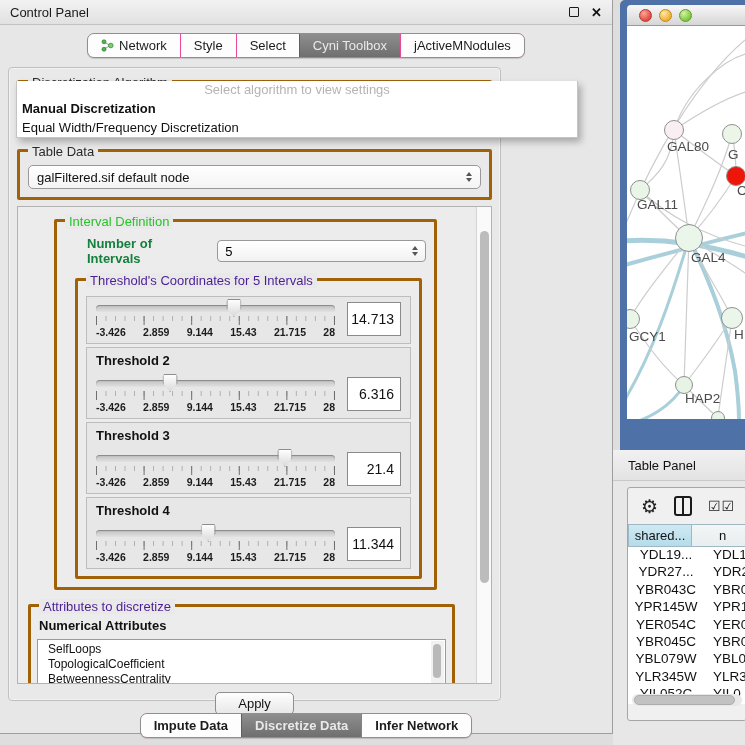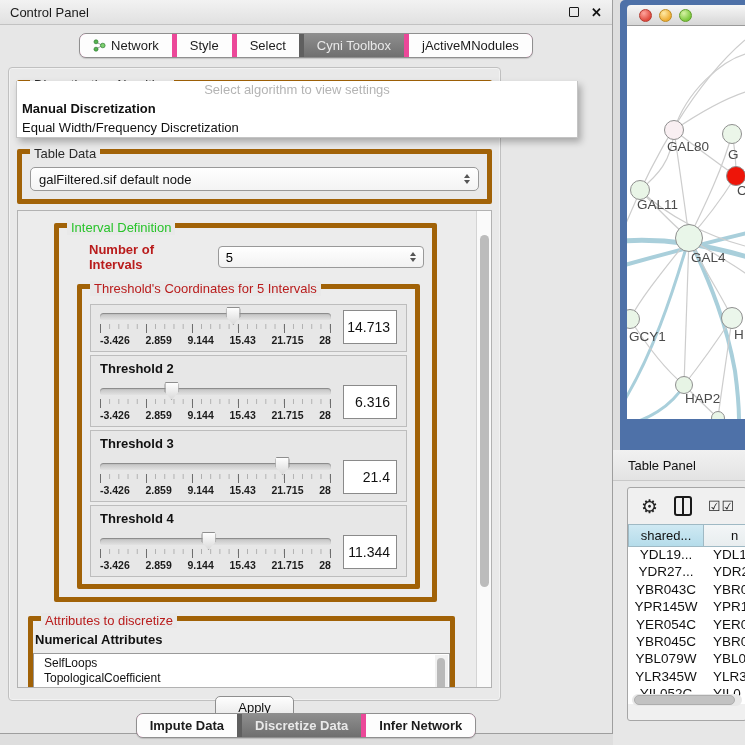--- a/index.html
+++ b/index.html
@@ -9,29 +9,29 @@
   
   .cp-window{position:absolute;left:0;top:0;width:613px;height:734px;background:#e7e7e7;border-right:1px solid #9e9e9e;border-bottom:1px solid #9e9e9e;}
   .titlebar{height:25px;background:linear-gradient(#f2f2f2,#e1e1e1);border-bottom:1px solid #c2c2c2;display:flex;align-items:center;padding:0 10px;}
   .titlebar .title{font-size:13px;color:#1a1a1a;flex:1;}
   .float-icon{width:10px;height:10px;border:1.5px solid #1a1a1a;border-radius:1px;margin-right:12px;cursor:pointer;}
   .close-icon{font-size:13px;font-weight:700;color:#111;cursor:pointer;line-height:1;}
 
   .tabbar{display:flex;justify-content:center;margin-top:8px;}
   .pill{display:inline-flex;background:#f9a8d4;border:1px solid #8f8f8f;border-radius:7px;overflow:hidden;height:25px;align-items:stretch;box-shadow:0 1px 1px rgba(0,0,0,.15);}
   .tab{padding:0 13px;font-size:13px;color:#1c1c1c;display:flex;align-items:center;gap:5px;background:#fdfdfd;cursor:pointer;white-space:nowrap;}
-  .tab + .tab{border-left:5px solid #ec4899;}
+  .tab + .tab{border-left:1px solid #ec4899;}
   .tab.selected{background:linear-gradient(#8e8e8e,#6f6f6f);color:#e9e9e9;border-left-color:#5f5f5f;}
 
   .outer-panel{position:absolute;left:8px;top:67px;width:493px;height:634px;border:1px solid #c0c0c0;border-radius:4px;background:#e9e9e9;padding:6px;box-shadow:inset 0 0 0 1px #f2f2f2;}
 
-  .groupbox{position:relative;border:5px solid #a16207;border-radius:2px;}
+  .groupbox{position:relative;border:3px solid #a16207;border-radius:2px;}
   .group-label{position:absolute;top:-8px;left:8px;background:#e9e9e9;padding:0 4px;font-size:13px;color:#2a2a2a;line-height:15px;white-space:nowrap;}
   .group-label.green{color:#28c32a;}
-  .group-label.blue{color:#b91c1c;}
+  .group-label.blue{color:#4c1d95;}
 
   .algo-group{height:56px;margin:6px 2px 0;}
   .combo-focused{position:absolute;left:6px;right:10px;top:18px;height:27px;border:2px solid #6fa3dc;border-radius:6px;background:#e7e7e7;box-shadow:0 0 4px rgba(90,150,220,.9);}
 
   .dropdown-popup{position:absolute;left:7px;top:13px;width:562px;height:57px;background:#ffffff;border:1px solid #c4c4c4;border-top:none;box-shadow:3px 4px 7px rgba(0,0,0,.28);z-index:20;}
   .dd-row{font-size:13px;line-height:19px;padding:0 5px;color:#111;cursor:pointer;}
   .dd-placeholder{color:#b4b4b4;text-align:center;line-height:18px;}
   .dd-bold{font-weight:700;}
 
   .tabledata-group{margin:13px 2px 0;padding:13px 8px 8px;}
@@ -41,38 +41,38 @@
   .spin i{display:block;width:0;height:0;border-left:3.5px solid transparent;border-right:3.5px solid transparent;}
   .spin .up{border-bottom:4px solid #555;}
   .spin .dn{border-top:4px solid #555;}
 
   .scroll-panel{margin:6px 2px 0;border:1px solid #b2b2b2;height:478px;position:relative;background:#ececec;padding:8px 22px 6px 6px;overflow:hidden;}
   .vscroll{position:absolute;right:0;top:0;bottom:0;width:15px;background:#fafafa;border-left:1px solid #d4d4d4;}
   .vscroll .thumbv{position:absolute;left:3px;width:9px;top:24px;height:352px;border-radius:5px;background:#bcbcbc;}
 
   .interval-group{margin:4px 32px 10px 30px;padding:12px 8px 8px;}
   .num-row{display:flex;align-items:center;gap:12px;margin:2px 0 12px 22px;}
-  .num-label{font-size:13px;font-weight:700;color:#b91c1c;}
+  .num-label{font-size:13px;font-weight:700;color:#15803d;}
   .spinner{width:215px;height:22px;background:linear-gradient(#ffffff,#f2f2f2);border:1px solid #999;border-radius:4px;display:flex;align-items:center;padding:0 7px;font-size:13px;cursor:pointer;}
   .spinner .cval{flex:1;}
 
   .thresholds-group{margin:0 4px 0 10px;padding:12px 5px 4px;}
   .threshold{border:1px solid #bdbdbd;background:#e7e7e7;margin:3px;padding:5px 9px 5px;}
   .th-title{font-size:13px;font-weight:700;color:#111;margin-bottom:9px;}
   .th-row{display:flex;align-items:flex-start;gap:12px;}
   .slider-zone{flex:1;padding-top:3px;}
   .track{height:7px;border-radius:4px;background:linear-gradient(#bfbfbf,#e2e2e2);box-shadow:inset 0 1px 1px rgba(0,0,0,.3);position:relative;cursor:pointer;}
   .thumb{position:absolute;top:-6px;width:15px;height:18px;background:linear-gradient(#fefefe,#dadada);border:1px solid #8e8e8e;clip-path:polygon(10% 0,90% 0,100% 14%,100% 52%,50% 100%,0 52%,0 14%);transform:translateX(-50%);cursor:grab;}
   .ticks{height:9px;position:relative;margin-top:4px;}
   .ticks .minor{position:absolute;left:0;right:0;top:0;height:5px;background-image:linear-gradient(90deg,#9a9a9a 1px,transparent 1px);background-size:calc(100%/25) 100%;border-right:1px solid #9a9a9a;opacity:.75;}
   .ticks .major{position:absolute;left:0;right:0;top:0;height:9px;background-image:linear-gradient(90deg,#6e6e6e 1px,transparent 1px);background-size:20% 100%;border-right:1px solid #6e6e6e;}
   .tick-labels{display:flex;justify-content:space-between;font-size:10.5px;font-weight:700;color:#1c1c1c;margin-top:1px;}
   .th-value{width:54px;height:34px;background:#fff;border:1px solid #8a8a8a;font-size:14px;color:#111;display:flex;align-items:center;justify-content:flex-end;padding:0 6px;}
 
-  .attr-group{margin:14px 14px 0 4px;padding:10px 0 6px;}
+  .attr-group{margin:14px 14px 0 4px;padding:10px 6px 6px;}
   .attr-list-label{font-size:13px;font-weight:700;color:#111;margin:1px 0 6px 2px;}
   .listbox{background:#fff;border:1px solid #9a9a9a;height:46px;position:relative;overflow:hidden;padding:2px 16px 0 10px;}
   .list-item{font-size:12px;line-height:15px;color:#111;cursor:pointer;}
   .listbox .lscroll{position:absolute;right:1px;top:1px;bottom:1px;width:13px;background:#f1f1f1;}
   .listbox .lthumb{position:absolute;right:3px;top:3px;width:8px;height:34px;border-radius:4px;background:#b9b9b9;}
 
   .apply-row{text-align:center;padding:8px 0 0;}
   .btn{display:inline-block;padding:3px 22px;font-size:13px;color:#111;background:linear-gradient(#fefefe,#e7e7e7);border:1px solid #8f8f8f;border-radius:5px;cursor:pointer;}
 
   .bottom-tabbar{display:flex;justify-content:center;margin-top:6px;position:relative;left:-49px;font-weight:bold;}
@@ -93,21 +93,21 @@
   .table-panel{position:absolute;left:613px;top:450px;right:0;bottom:0;background:#e7e7e7;}
   .tp-header{height:31px;display:flex;align-items:center;padding-left:15px;font-size:13px;color:#111;background:linear-gradient(#f1f1f1,#e3e3e3);border-bottom:1px solid #c8c8c8;}
   .tp-card{position:absolute;left:14px;top:37px;right:-2px;bottom:24px;background:#f0f0f0;border:1px solid #a6a6a6;border-radius:3px;overflow:hidden;}
   .tp-toolbar{height:36px;display:flex;align-items:center;padding-left:13px;gap:16px;}
   .gear{font-size:19px;color:#222;line-height:1;cursor:pointer;}
   .split-icon{width:18px;height:20px;border:2px solid #1a1a1a;border-radius:3px;position:relative;cursor:pointer;}
   .split-icon::after{content:"";position:absolute;left:50%;top:0;bottom:0;width:2px;background:#1a1a1a;transform:translateX(-50%);}
   .cbx{font-size:14px;color:#222;line-height:1;cursor:pointer;letter-spacing:1px;}
   .thead{display:flex;height:23px;}
   .hcell{font-size:13px;color:#111;display:flex;align-items:center;border:1px solid #9fb9c4;}
-  .hcell.h1{width:76px;justify-content:center;background:linear-gradient(#cfe9f3,#b5dcea);}
+  .hcell.h1{width:64px;justify-content:center;background:linear-gradient(#cfe9f3,#b5dcea);}
   .hcell.h2{flex:1;background:linear-gradient(#f3f6f7,#e8edef);border-left:none;padding-left:27px;}
   .tbody{background:#fff;}
   .trow{display:flex;height:17.4px;cursor:pointer;}
   .tcell{font-size:13.5px;color:#111;overflow:hidden;white-space:nowrap;}
   .tcell.c1{width:76px;text-align:center;}
   .tcell.c2{flex:1;padding-left:9px;}
   .hscroll{position:absolute;left:4px;right:4px;bottom:14px;height:12px;background:#e8e8e8;border-radius:6px;}
   .hscroll .thumbh{position:absolute;left:2px;top:1px;height:10px;width:92%;border-radius:5px;background:#c2c2c2;border:1px solid #adadad;}
 
   .net-icon{display:inline-block;line-height:0;}

